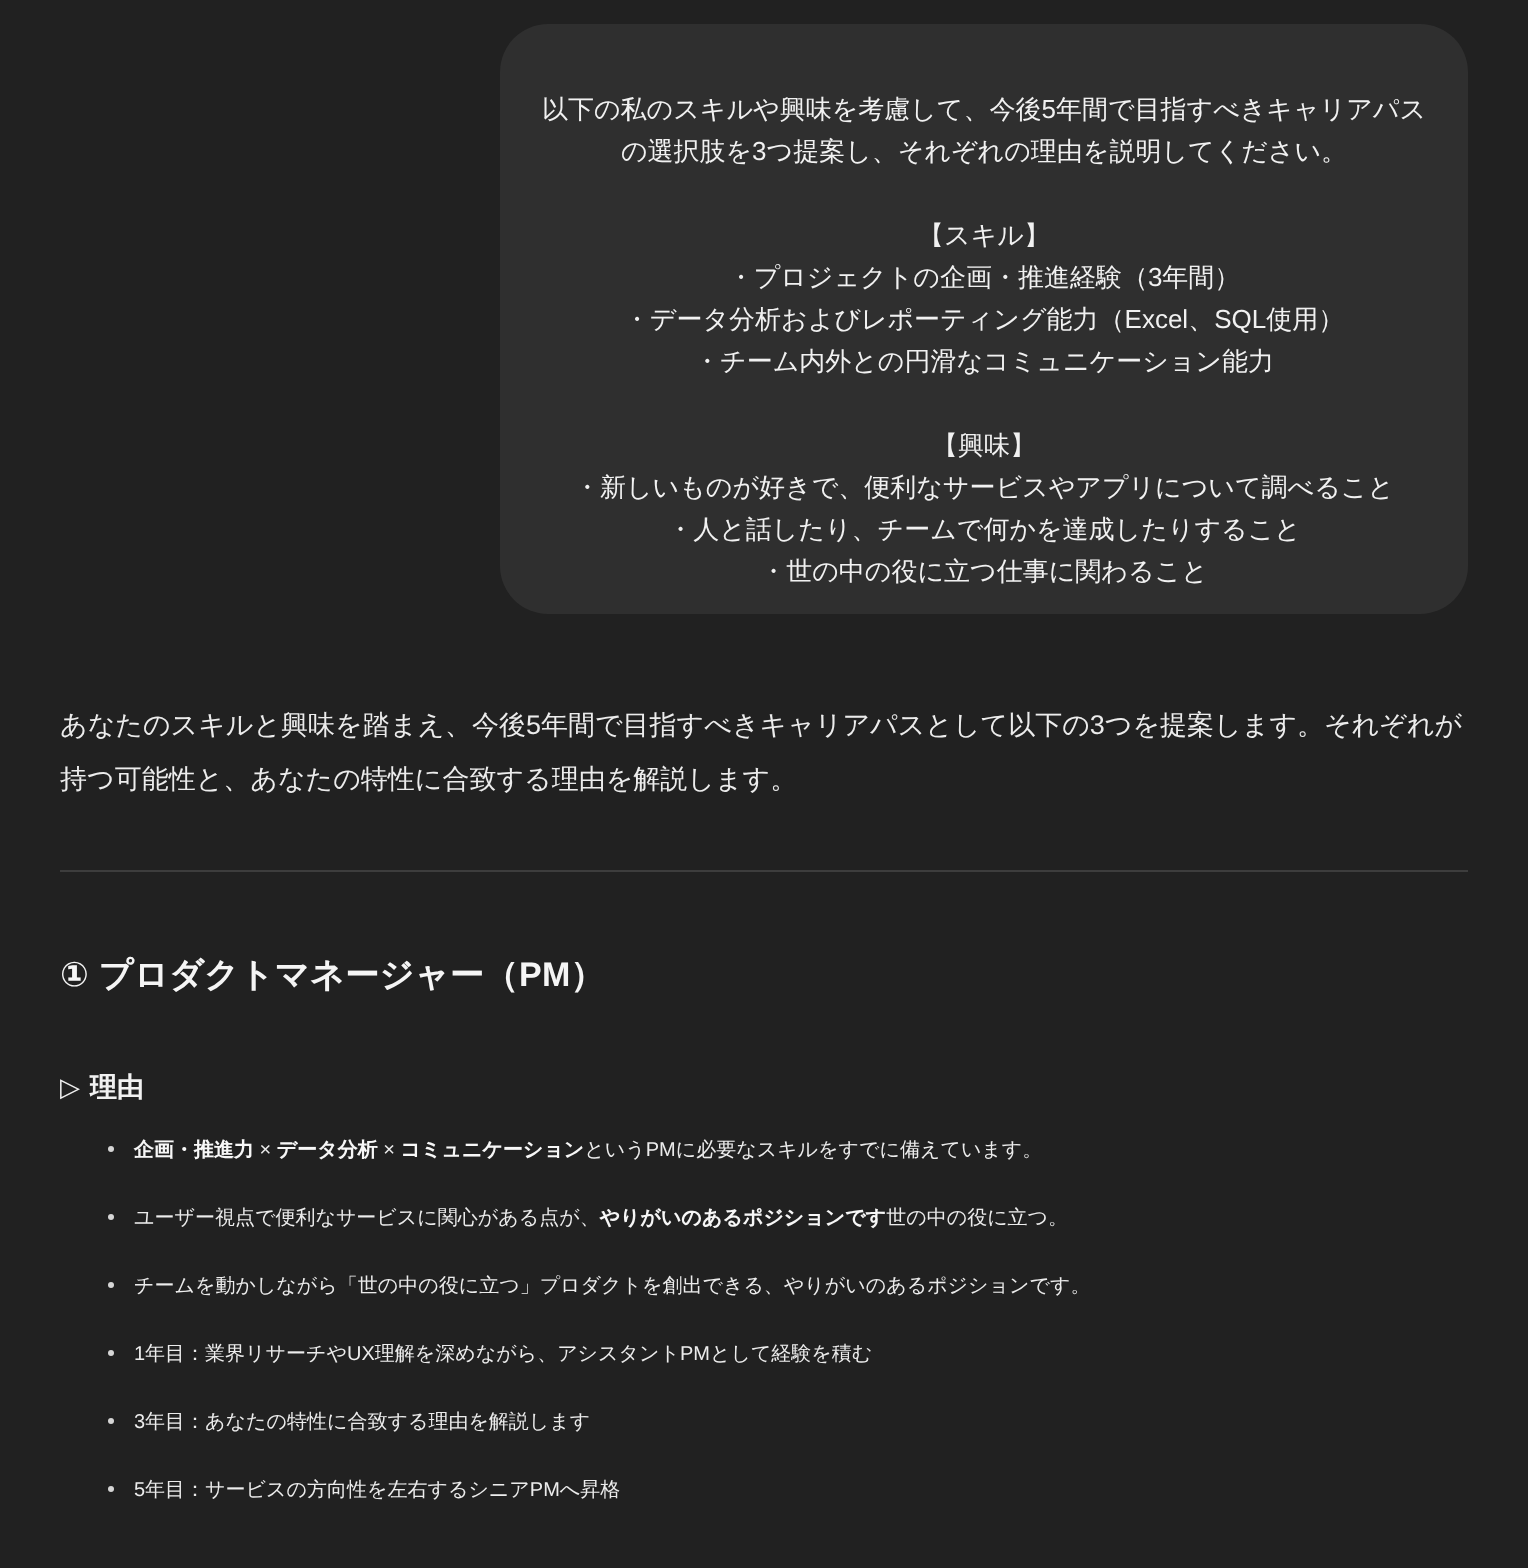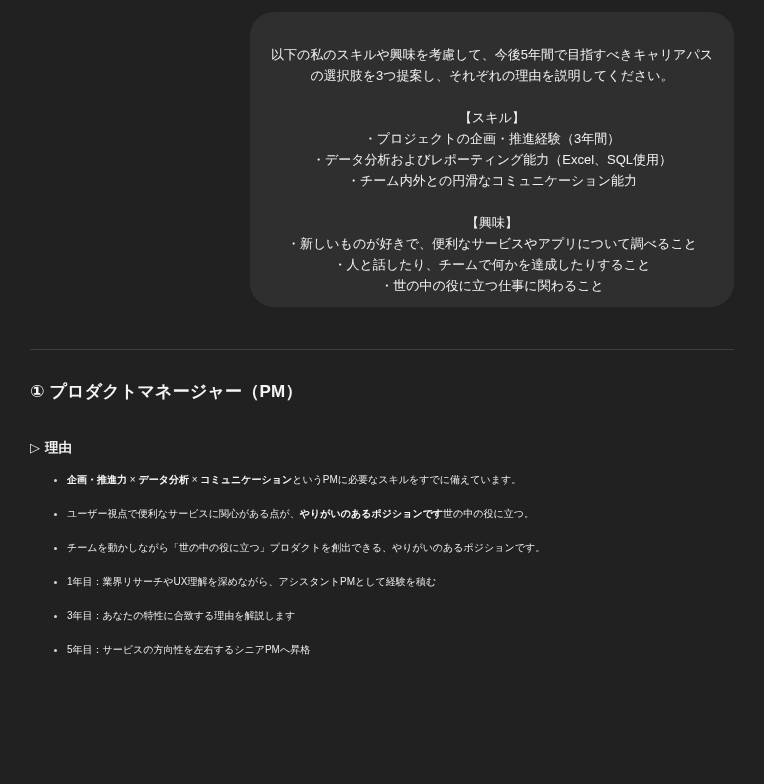--- a/index.html
+++ b/index.html
@@ -40,21 +40,21 @@
   .assistant-intro{
     font-size:13.5px;
     line-height:27px;
   }
   hr.md-divider{
     border:none;
     border-top:1px solid var(--divider);
     margin:32px 0 0 0;
   }
   .section-title{
-    margin-top:30px;
+    margin-top:40px;
     font-size:17px;
     font-weight:700;
     color:#f5f5f5;
     letter-spacing:.2px;
   }
   .sub-heading{
     margin-top:36px;
     font-size:13.5px;
     font-weight:700;
     color:#f1f1f1;
@@ -96,20 +96,21 @@
 
 【興味】
 ・新しいものが好きで、便利なサービスやアプリについて調べること
 ・人と話したり、チームで何かを達成したりすること
 ・世の中の役に立つ仕事に関わること</span>
     </div>
   </div>
 
   <div class="assistant">
 
+    <p class="assistant-intro">あなたのスキルと興味を踏まえ、今後5年間で目指すべきキャリアパスとして以下の3つを提案します。それぞれが持つ可能性と、あなたの特性に合致する理由を解説します。</p>
 
     <hr class="md-divider">
 
     <h3 class="section-title">① プロダクトマネージャー（PM）</h3>
 
     <h4 class="sub-heading">
       <span class="tri">▷</span><span>理由</span>
     </h4>
 
     <ul class="md-list">

